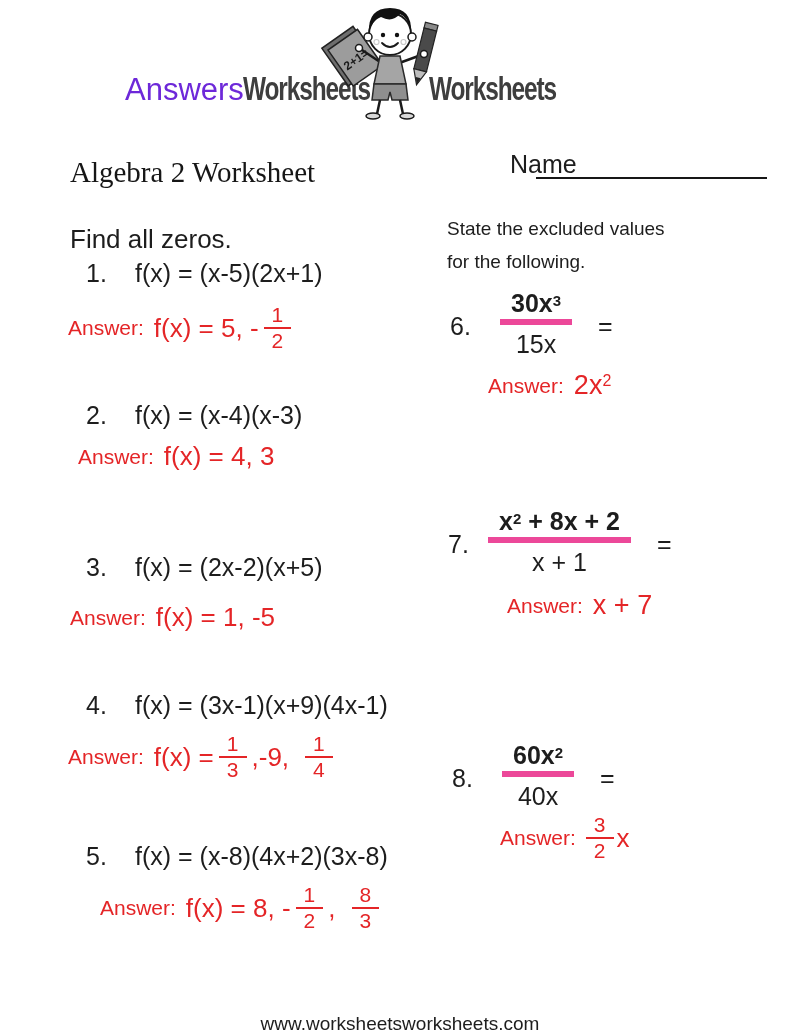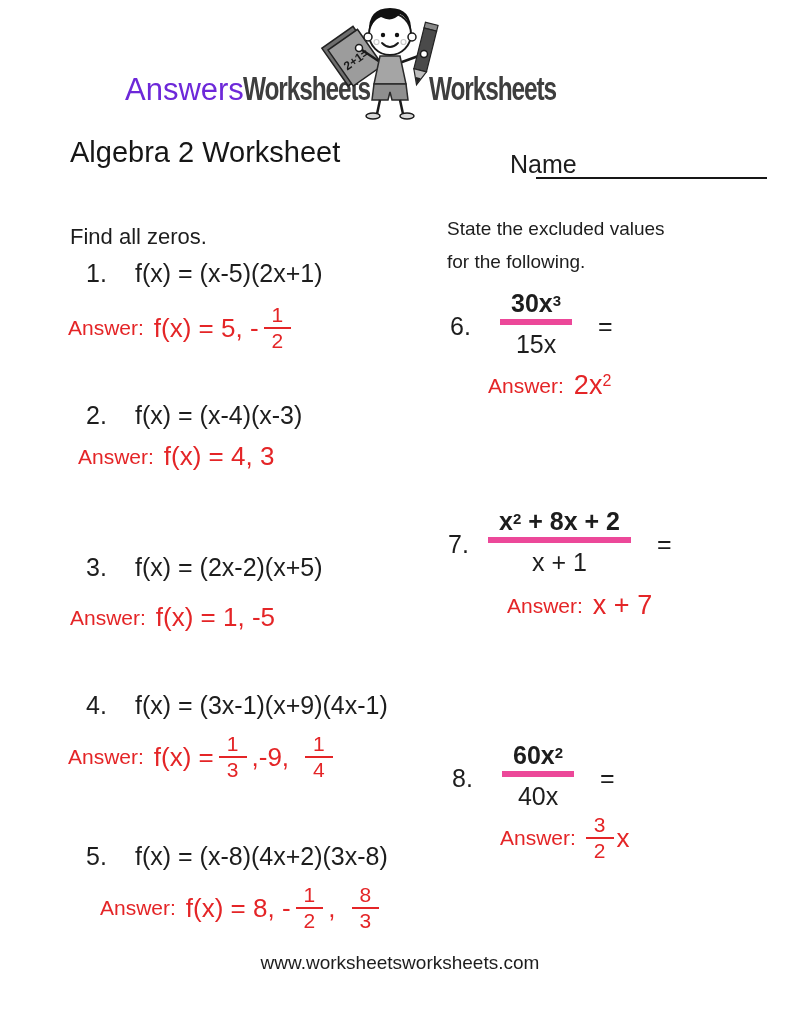--- a/index.html
+++ b/index.html
@@ -14,21 +14,21 @@
   .brand-word {
     font-size:33px; font-weight:700; color:#3e3e3e; letter-spacing:-1.5px;
     transform:scaleX(0.74); transform-origin:left center; white-space:nowrap;
   }
 
   
   .title { font-size:29px; color:#161616; }
   .name-label { font-size:25px; }
   .name-line { border-bottom:2px solid #161616; height:28px; }
 
-  .instr { font-size:22px; }
+  .instr { font-size:26px; }
   .instr-r { font-size:19px; line-height:33px; }
 
   
   .prob { display:flex; font-size:25px; white-space:nowrap; }
   .pnum { width:49px; flex:none; }
 
   .ans { display:flex; align-items:center; color:#e42527; white-space:nowrap;justify-content:flex-end; }
   .alabel { font-size:21px; margin-right:10px; }
   .atext  { font-size:26px; }
 
@@ -97,21 +97,21 @@
       <ellipse cx="55" cy="112" rx="7" ry="3" fill="#d9d9d9" stroke="#1a1a1a" stroke-width="1.5"></ellipse>
       <ellipse cx="89" cy="112" rx="7" ry="3" fill="#d9d9d9" stroke="#1a1a1a" stroke-width="1.5"></ellipse>
 
       <circle cx="41" cy="44" r="3.5" fill="#fff" stroke="#1a1a1a" stroke-width="1.5"></circle>
       <circle cx="106" cy="50" r="3.5" fill="#fff" stroke="#1a1a1a" stroke-width="1.5"></circle>
     </svg>
   </div>
 
   <div class="abs brand-word" style="left:429px; top:70px;">Worksheets</div>
 
-  <div class="abs title" style="left:70px; top:136px;">Algebra 2 Worksheet</div>
+  <div class="abs title" style="left:70px; top:156px;font-family:Liberation Serif, serif;">Algebra 2 Worksheet</div>
   <div class="abs name-label" style="left:473px; top:150px;margin-left:37px;">Name</div>
   <div class="abs name-line" style="left:536px; top:149px; width:231px;"></div>
 
   <div class="abs instr" style="left:70px; top:224px;">Find all zeros.</div>
   <div class="abs instr-r" style="left:447px; top:212px;">
     <div>State the excluded values</div>
     <div>for the following.</div>
   </div>
 
   <div class="abs prob" style="left:86px; top:259px;">
@@ -217,15 +217,15 @@
   </div>
   <div class="abs ans" style="left:500px; top:812px; height:52px;">
     <span class="alabel">Answer:</span>
     <span class="frac" style="margin-left:0;">
       <span class="fnum">3</span>
       <span class="fden">2</span>
     </span>
     <span class="atext" style="margin-left:-2px;">x</span>
   </div>
 
-  <div class="abs footer" style="left:0; top:952px;">www.worksheetsworksheets.com</div>
+  <div class="abs footer" style="left:0; top:1013px;">www.worksheetsworksheets.com</div>
 
 </div>
 
 </body></html>

